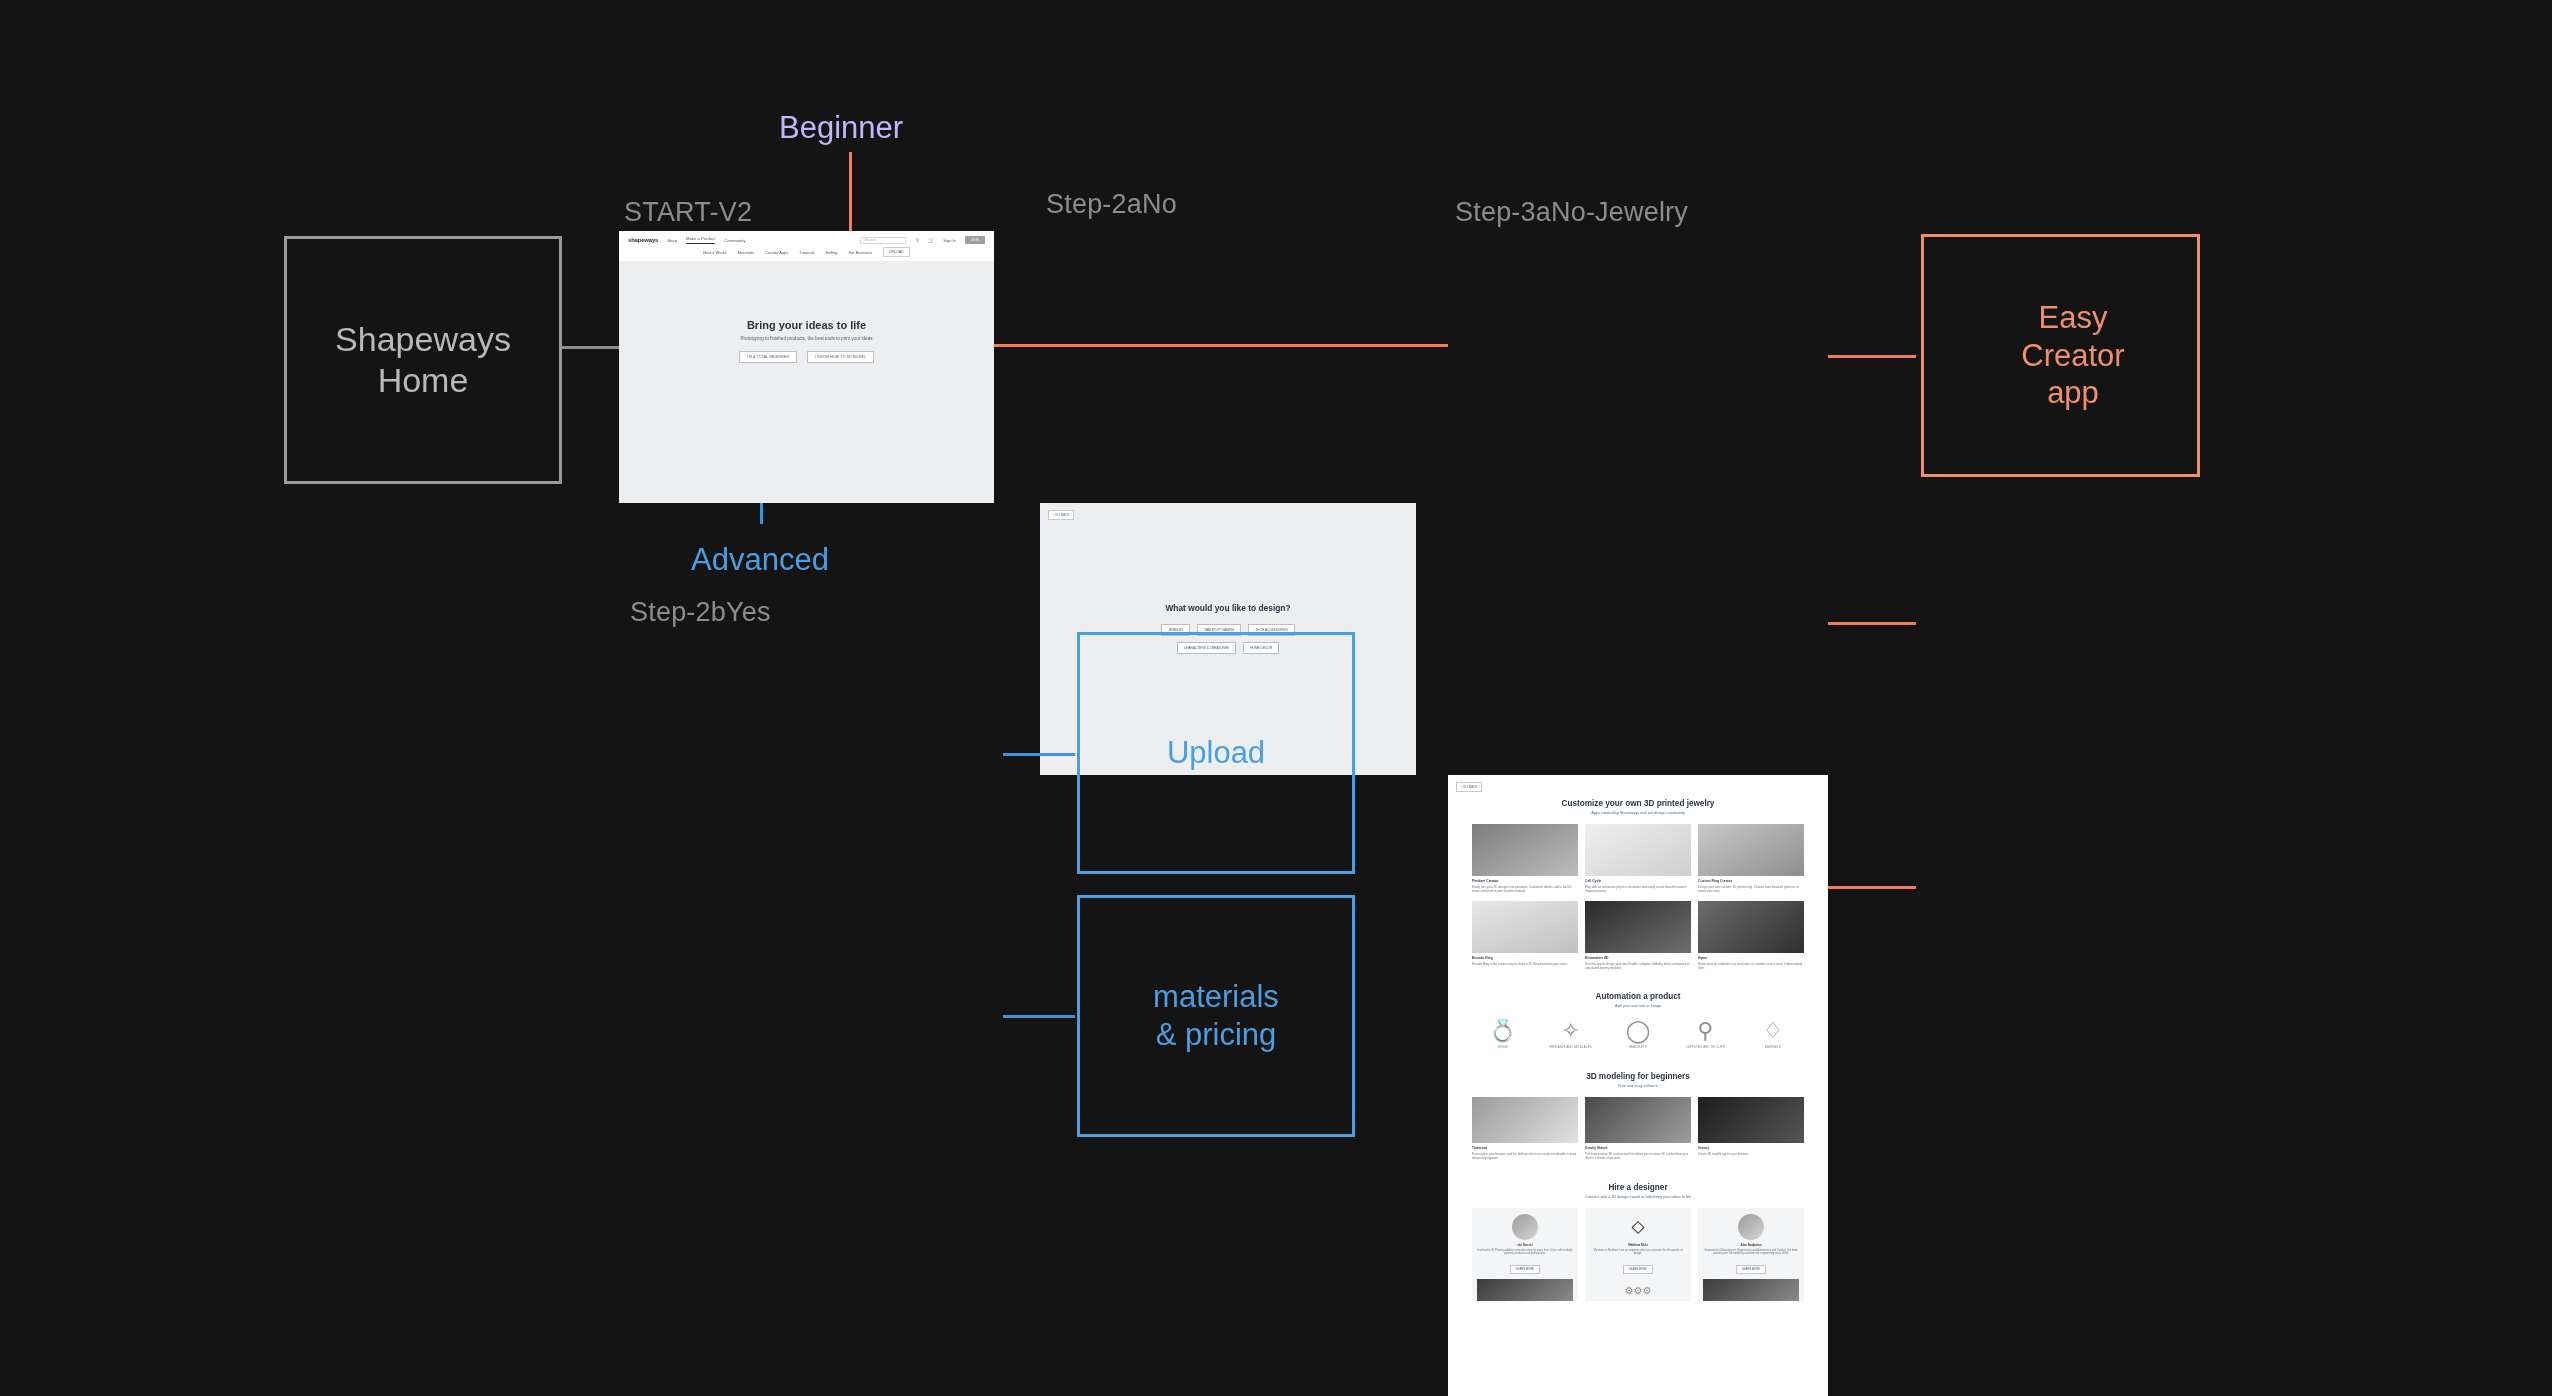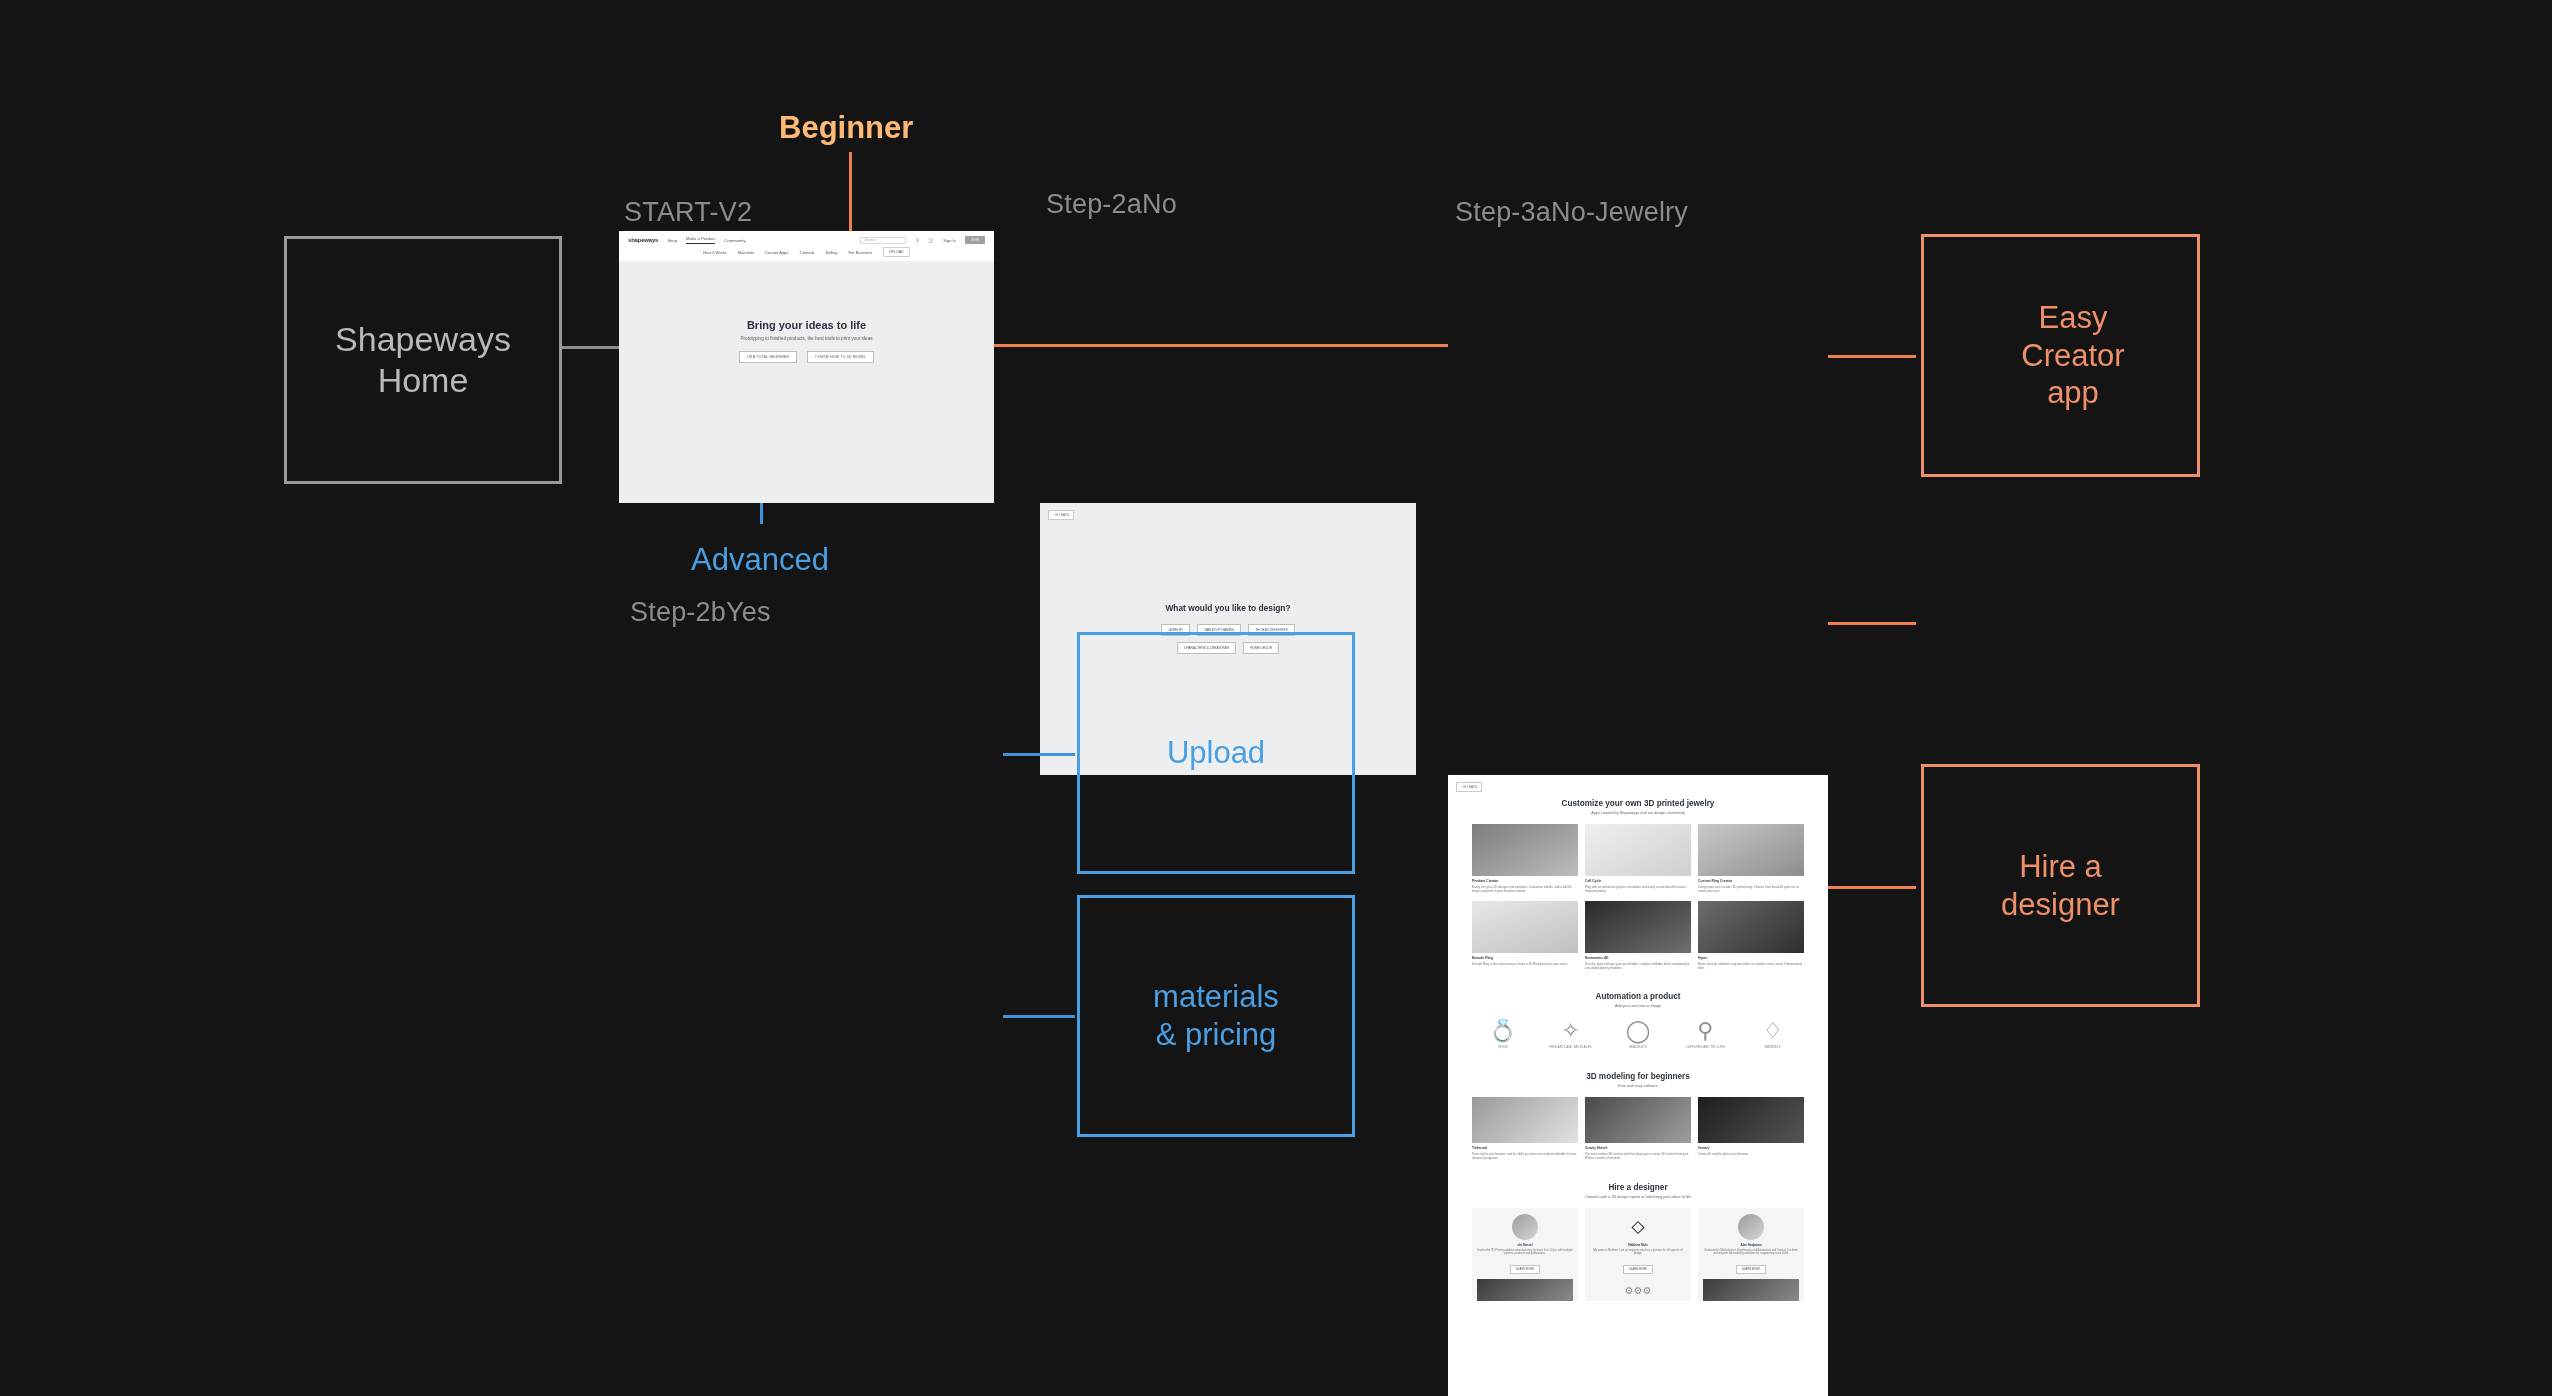--- a/index.html
+++ b/index.html
@@ -33,21 +33,21 @@
   .c-grey{background:#8c8c8c;}
   .c-orange{background:#ef7f4f;}
   .c-blue{background:#3f93dd;}
   .a-grey{border-left-color:#8c8c8c;}
   .a-orange-r{border-left-color:#ef7f4f;}
   .a-orange-d{border-top-color:#ef7f4f;}
   .a-blue-r{border-left-color:#3f93dd;}
   .a-blue-u{border-bottom-color:#3f93dd;}
 
   .branch-label{font-size:31px;white-space:nowrap;}
-  .branch-label.orange{color:#fdba74;font-weight:bold;}
+  .branch-label.orange{color:#c4b5fd;}
   .branch-label.blue{color:#4a9fe3;}
 
   
   .screen{background:#eceef0;overflow:hidden;position:relative;box-sizing:border-box;}
   .screen.white{background:#ffffff;}
   .mock-nav{background:#fff;width:100%;box-sizing:border-box;}
   .mock-nav-row1{display:flex;align-items:center;padding:5px 9px 2px 9px;gap:9px;}
   .mock-logo{font-size:6px;font-weight:bold;color:#333;letter-spacing:-.2px;}
   .mock-nav-link{font-size:4.2px;color:#555;}
   .mock-nav-link.active{border-bottom:1px solid #333;padding-bottom:2px;}
@@ -327,26 +327,20 @@
 
   <div class="abs flow-box orange" style="left:1921px;top:234px;width:279px;height:243px;padding-left:25px;">
     <div>
       <div>Easy</div>
       <div>Creator</div>
       <div>app</div>
     </div>
   </div>
 
 
-  <div class="abs flow-box orange" style="left:1921px;top:764px;width:279px;height:243px;">
-    <div>
-      <div>Hire a</div>
-      <div>designer</div>
-    </div>
-  </div>
 
   <div class="abs line-h c-blue" style="left:1003px;top:753px;width:72px;"></div>
   <div class="abs arrow-r a-blue-r" style="left:1063px;top:743px;"></div>
 
   <div class="abs line-h c-blue" style="left:1003px;top:1015px;width:72px;"></div>
   <div class="abs arrow-r a-blue-r" style="left:1063px;top:1005px;"></div>
 
   <div class="abs flow-box blue" style="left:1077px;top:632px;width:278px;height:242px;">
     <div>Upload</div>
   </div>

